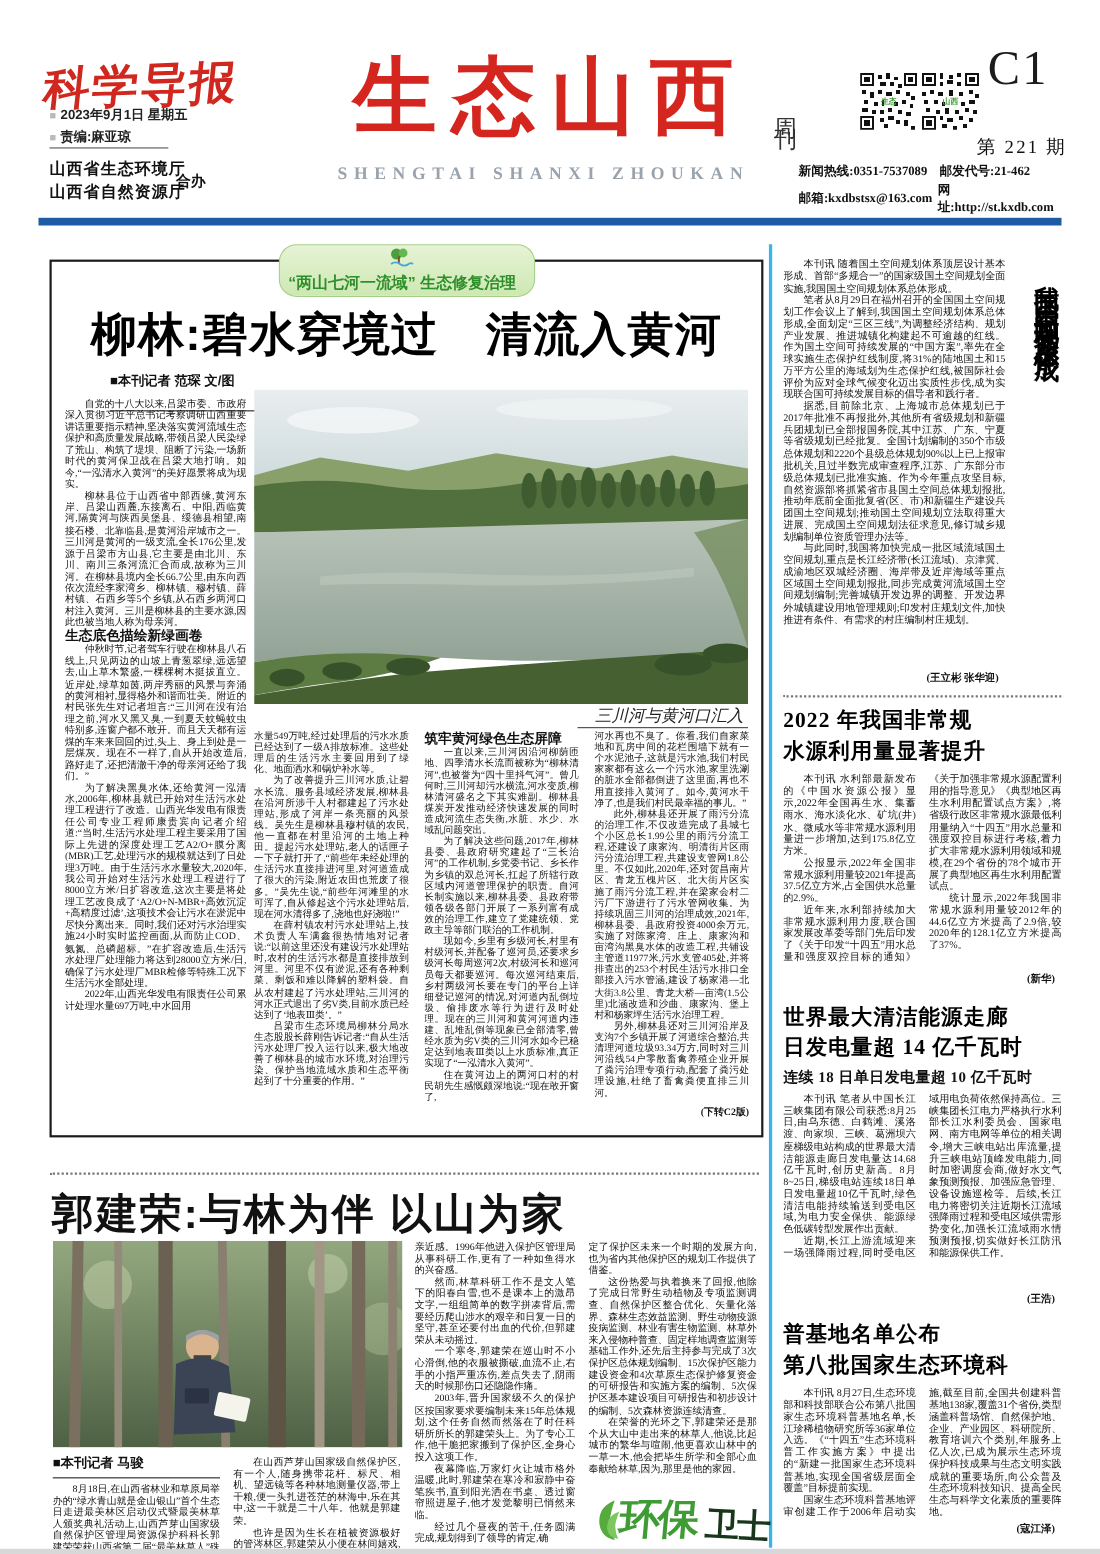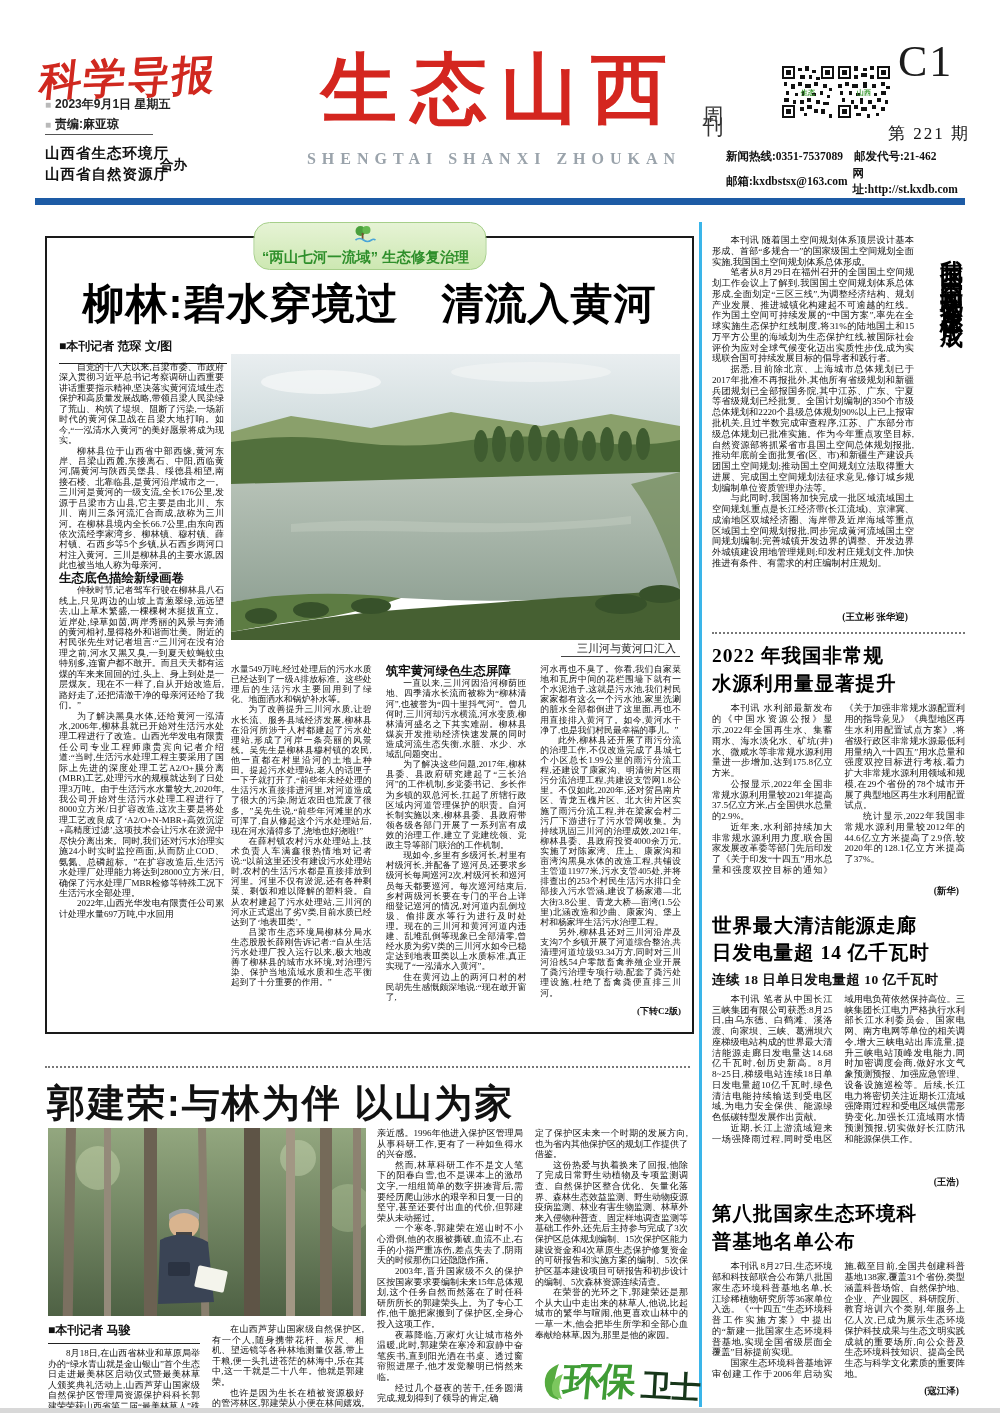--- a/index.html
+++ b/index.html
@@ -30,28 +30,28 @@
   .blue-bar{left:35px;top:198px;width:930px;height:7px;background:#1d5ba5;}
   .qr{width:52px;height:52px;}
 
   
   .main-box{left:45px;top:236px;width:645px;height:794px;border:2px solid #1a1a1a;}
   .badge{position:absolute;left:50%;top:-16px;transform:translateX(-50%);display:flex;align-items:center;gap:5px;
          background:linear-gradient(#e6f3d5,#cde8b2);border:1px solid #a6cf8a;border-radius:16px;
          padding:2px 16px 2px 8px;font-size:14.5px;font-weight:900;color:#2f8f2b;white-space:nowrap;flex-direction:column;}
   .main-headline{position:absolute;left:0;top:38px;width:100%;text-align:center;font-size:42px;
                  font-weight:900;letter-spacing:1px;color:#000;}
-  .byline{font-size:12px;font-weight:bold;border-bottom:1.5px solid #222;padding-bottom:8px;}
+  .byline{font-size:12px;font-weight:bold;border-bottom:1.5px solid #222;padding-bottom:18px;margin-left:41px;}
   .jbody p{margin:0;text-indent:2em;text-align:justify;}
   .jbody p.np{text-indent:0;}
   .subhead{font-family:"Liberation Sans","DejaVu Sans",sans-serif;font-weight:900;font-size:12.5px;
            margin:7px 0 6px 0;text-indent:0 !important;text-align:left !important;}
   .colA{left:12px;top:124px;width:165px;height:654px;overflow:hidden;font-size:9px;line-height:1.16;}
   .photo1{left:184px;top:116px;width:449px;height:286px;overflow:hidden;}
-  .caption{left:184px;top:403px;width:449px;text-align:right;font-size:11px;color:#222;}
+  .caption{left:184px;top:403px;width:449px;text-align:right;font-size:15px;font-style:italic;color:#222;}
   .caption span{border-bottom:1px solid #444;padding:0 4px 2px 16px;}
   .row2{left:184px;top:426px;width:450px;height:352px;display:flex;gap:14px;}
   .row2 .col{flex:1;overflow:hidden;font-size:8.8px;line-height:1.15;position:relative;}
   .turn{position:absolute;right:0;bottom:0;background:#fff;font-weight:bold;padding-left:4px;font-size:9px;}
 
   
   .cyan-rule{left:699px;top:222px;width:3px;height:1185px;background:#3ab5e9;}
 
   
   .sidebar{left:712px;top:235px;width:253px;height:1175px;overflow:hidden;font-size:9.2px;line-height:1.17;}
@@ -370,22 +370,22 @@
       <div class="sb-sub">连续 18 日单日发电量超 10 亿千瓦时</div>
       <div class="sb-cols h180 jbody">
         <p><span class="lead">本刊讯</span><span>  笔者从中国长江三峡集团有限公司获悉:8月25日,由乌东德、白鹤滩、溪洛渡、向家坝、三峡、葛洲坝六座梯级电站构成的世界最大清洁能源走廊日发电量达14.68亿千瓦时,创历史新高。8月8~25日,梯级电站连续18日单日发电量超10亿千瓦时,绿色清洁电能持续输送到受电区域,为电力安全保供、能源绿色低碳转型发展作出贡献。</span></p>
         <p>近期,长江上游流域迎来一场强降雨过程,同时受电区域用电负荷依然保持高位。三峡集团长江电力严格执行水利部长江水利委员会、国家电网、南方电网等单位的相关调令,增大三峡电站出库流量,提升三峡电站顶峰发电能力,同时加密调度会商,做好水文气象预测预报、加强应急管理、设备设施巡检等。后续,长江电力将密切关注近期长江流域强降雨过程和受电区域供需形势变化,加强长江流域雨水情预测预报,切实做好长江防汛和能源保供工作。</p>
       </div>
       <div class="sb-byline">(王浩)</div>
     </div>
 
     <div class="mt12">
       <div class="sb-head">
+        <div>普基地名单公布</div>
         <div>第八批国家生态环境科</div>
-        <div>普基地名单公布</div>
       </div>
       <div class="sb-cols h122 jbody">
         <p><span class="lead">本刊讯</span><span>  8月27日,生态环境部和科技部联合公布第八批国家生态环境科普基地名单,长江珍稀植物研究所等36家单位入选。《“十四五”生态环境科普工作实施方案》中提出的“新建一批国家生态环境科普基地,实现全国省级层面全覆盖”目标提前实现。</span></p>
         <p>国家生态环境科普基地评审创建工作于2006年启动实施,截至目前,全国共创建科普基地138家,覆盖31个省份,类型涵盖科普场馆、自然保护地、企业、产业园区、科研院所、教育培训六个类别,年服务上亿人次,已成为展示生态环境保护科技成果与生态文明实践成就的重要场所,向公众普及生态环境科技知识、提高全民生态与科学文化素质的重要阵地。</p>
       </div>
       <div class="sb-byline">(寇江泽)</div>
     </div>
   </div>
 
   <div class="abs bottom">

